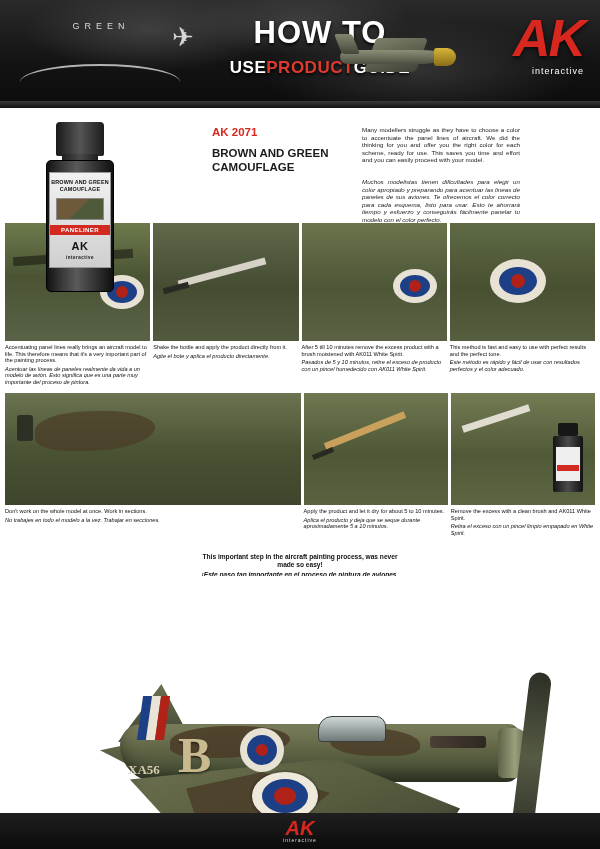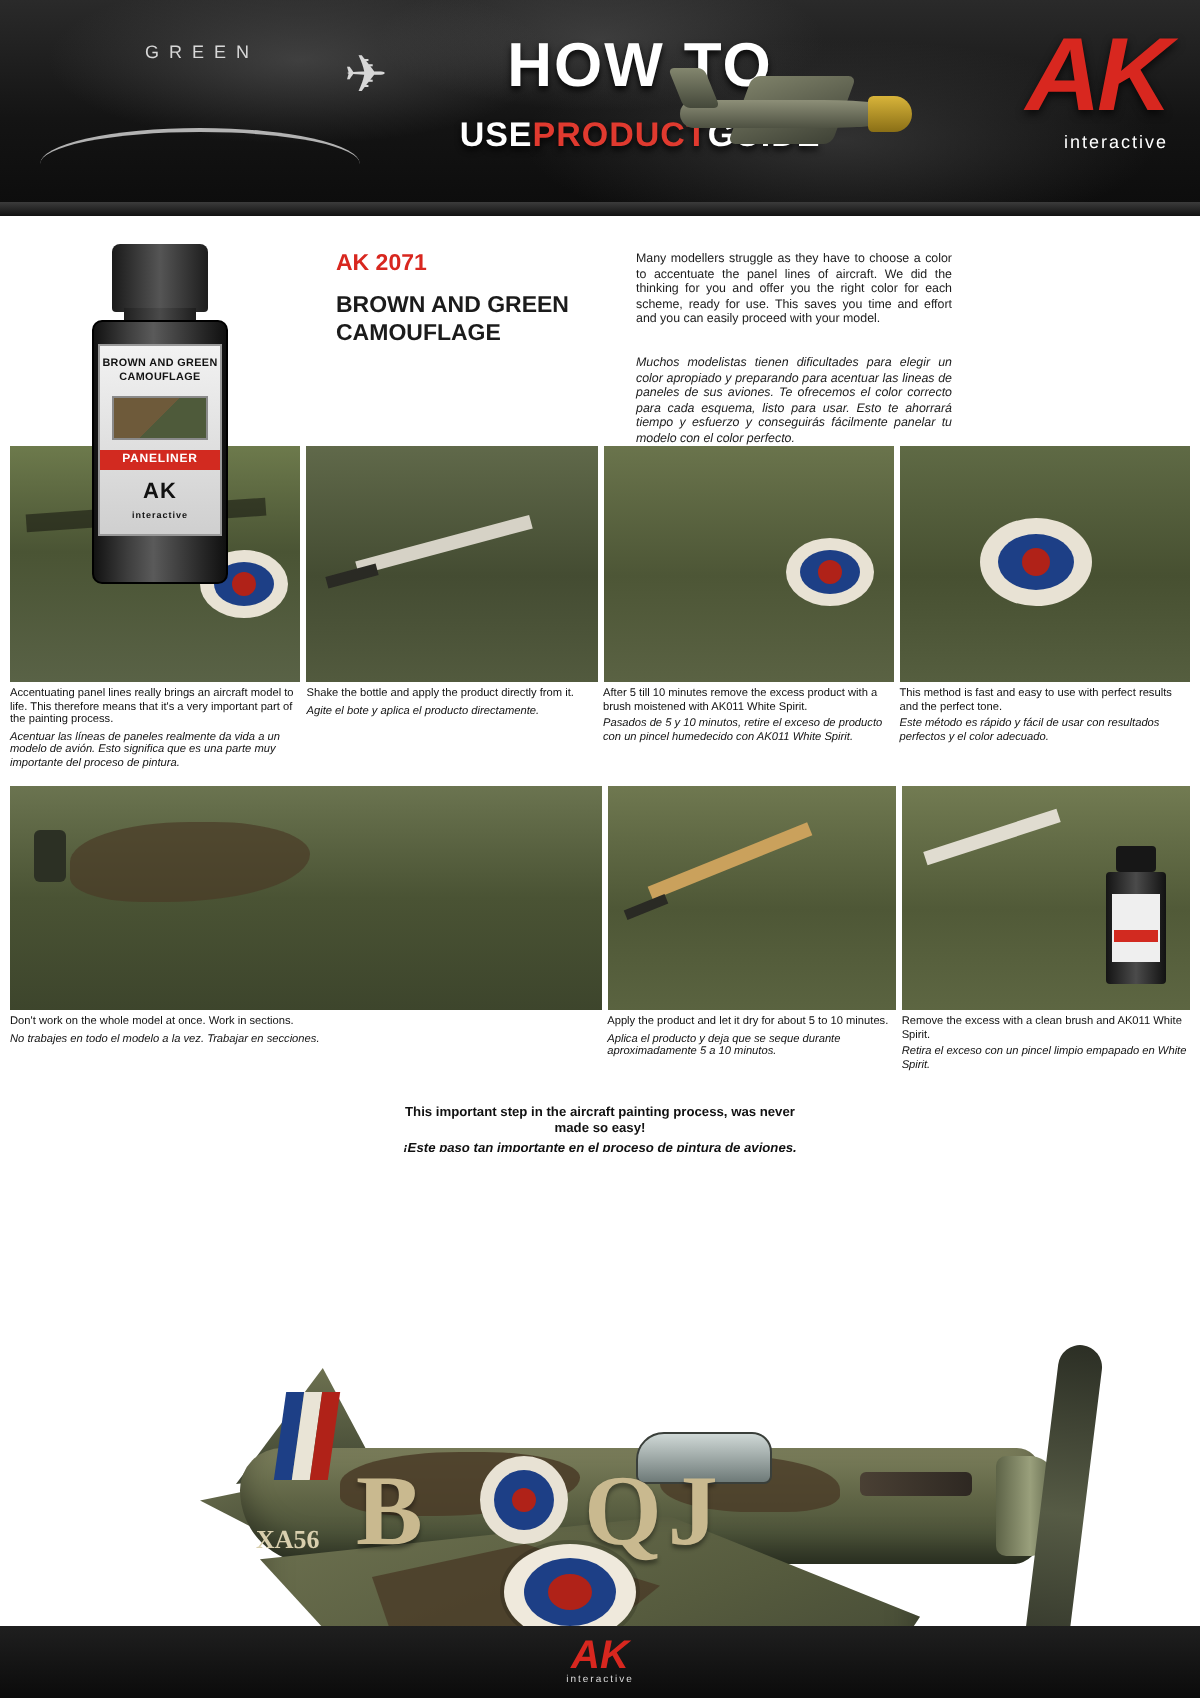--- a/index.html
+++ b/index.html
@@ -101,21 +101,21 @@
   .warplane .tail {
     position: absolute; left: 8px; top: 10px; width: 18px; height: 20px;
     background: linear-gradient(180deg,#83866e,#44483a);
     transform: skewX(22deg);
     border-radius: 3px;
   }
 
   
   .content { position: relative; width: 600px; padding: 0; }
 
-  .intro-row { position: relative; height: 96px; }
+  .intro-row { position: relative; height: 96px; margin-left: 44px; }
   .product-shot {
     position: absolute; left: 32px; top: 14px; width: 96px; height: 178px;
     z-index: 4;
   }
   .bottle {
     position: absolute; left: 12px; top: 0; width: 72px; height: 172px;
   }
   .bottle .cap {
     position: absolute; left: 12px; top: 0; width: 48px; height: 34px;
     background: linear-gradient(90deg,#1a1a1a,#555,#1d1d1d);
@@ -512,21 +512,20 @@
         <div class="wing-main"></div>
         <div class="wing-camo"></div>
         <div class="exhaust"></div>
         <div class="cockpit"></div>
         <div class="spinner"></div>
         <div class="prop"></div>
         <div class="roundel"></div>
         <div class="roundel-body"></div>
         <div class="serial">XA56</div>
         <div class="code">B</div>
-        <div class="code2">QJ</div>
         <div class="gear1"></div>
 
       </div>
     </div>
 
     <div class="inset">
       <div style="position:absolute;inset:0;background:linear-gradient(180deg,#5c6640 0%,#414a2e 60%,#4e5637 100%);"></div>
 
       <div style="position:absolute;left:6px;top:10px;width:80px;height:10px;background:#e8e2d4;transform:rotate(-8deg);"></div>
 

